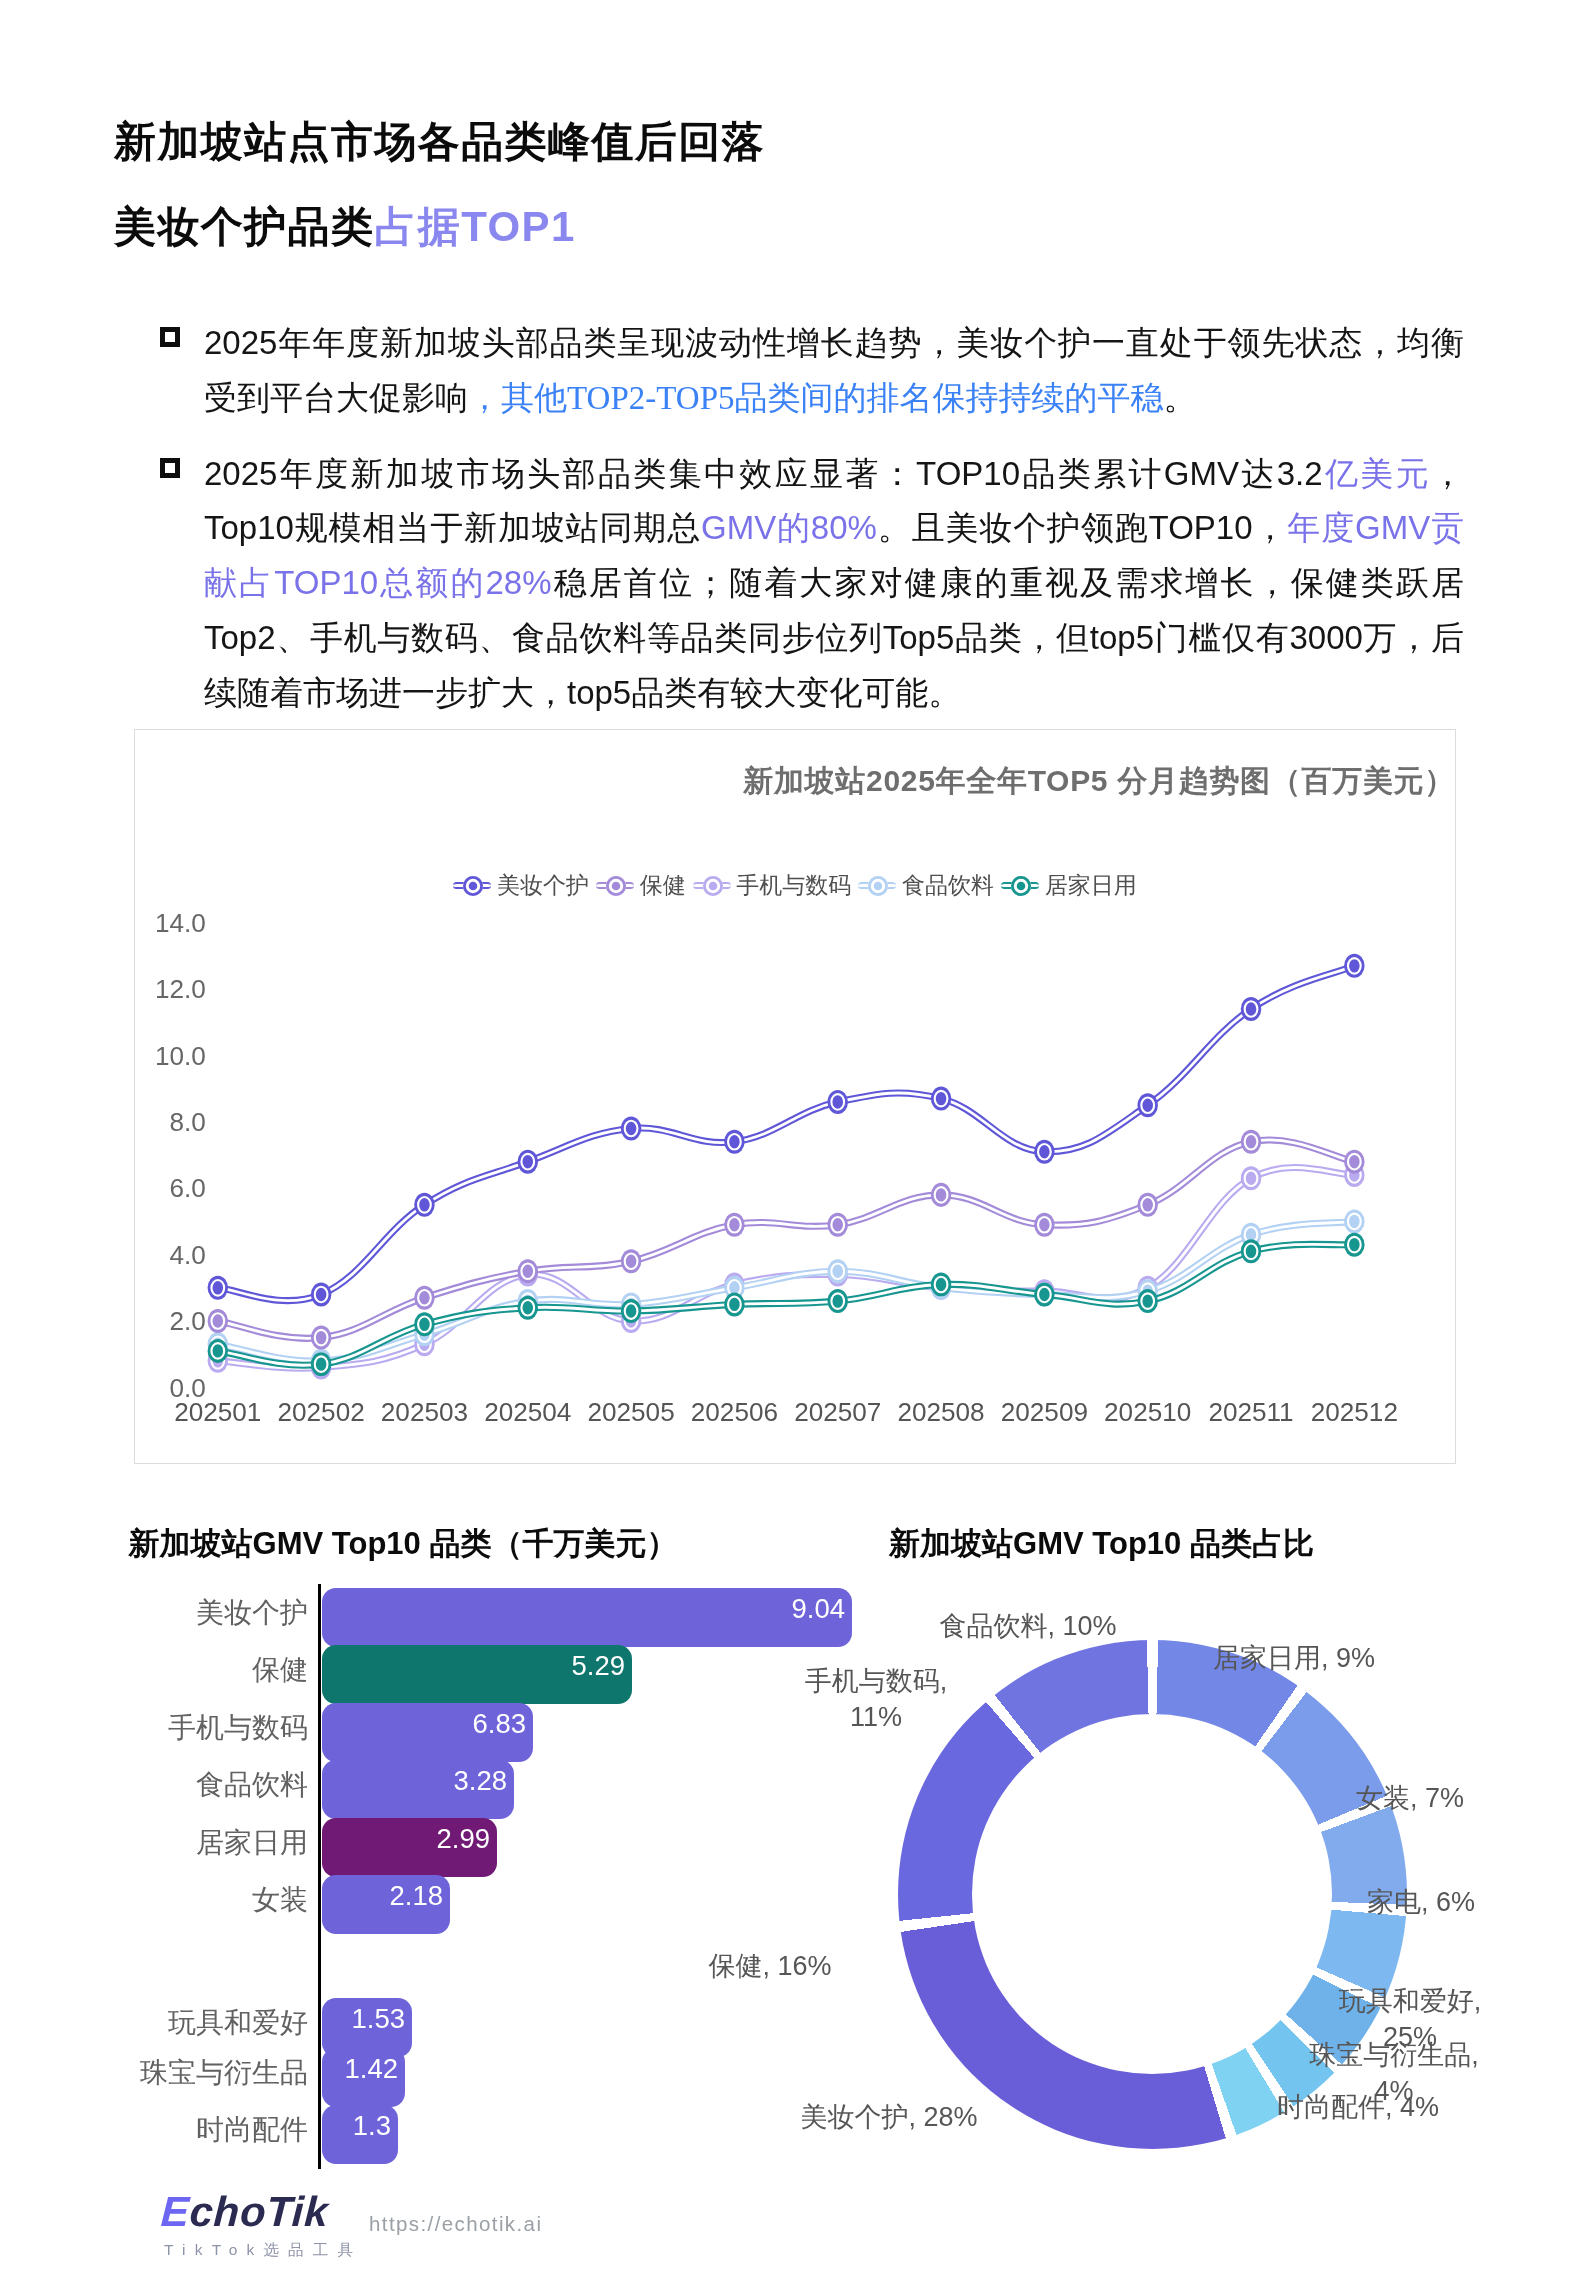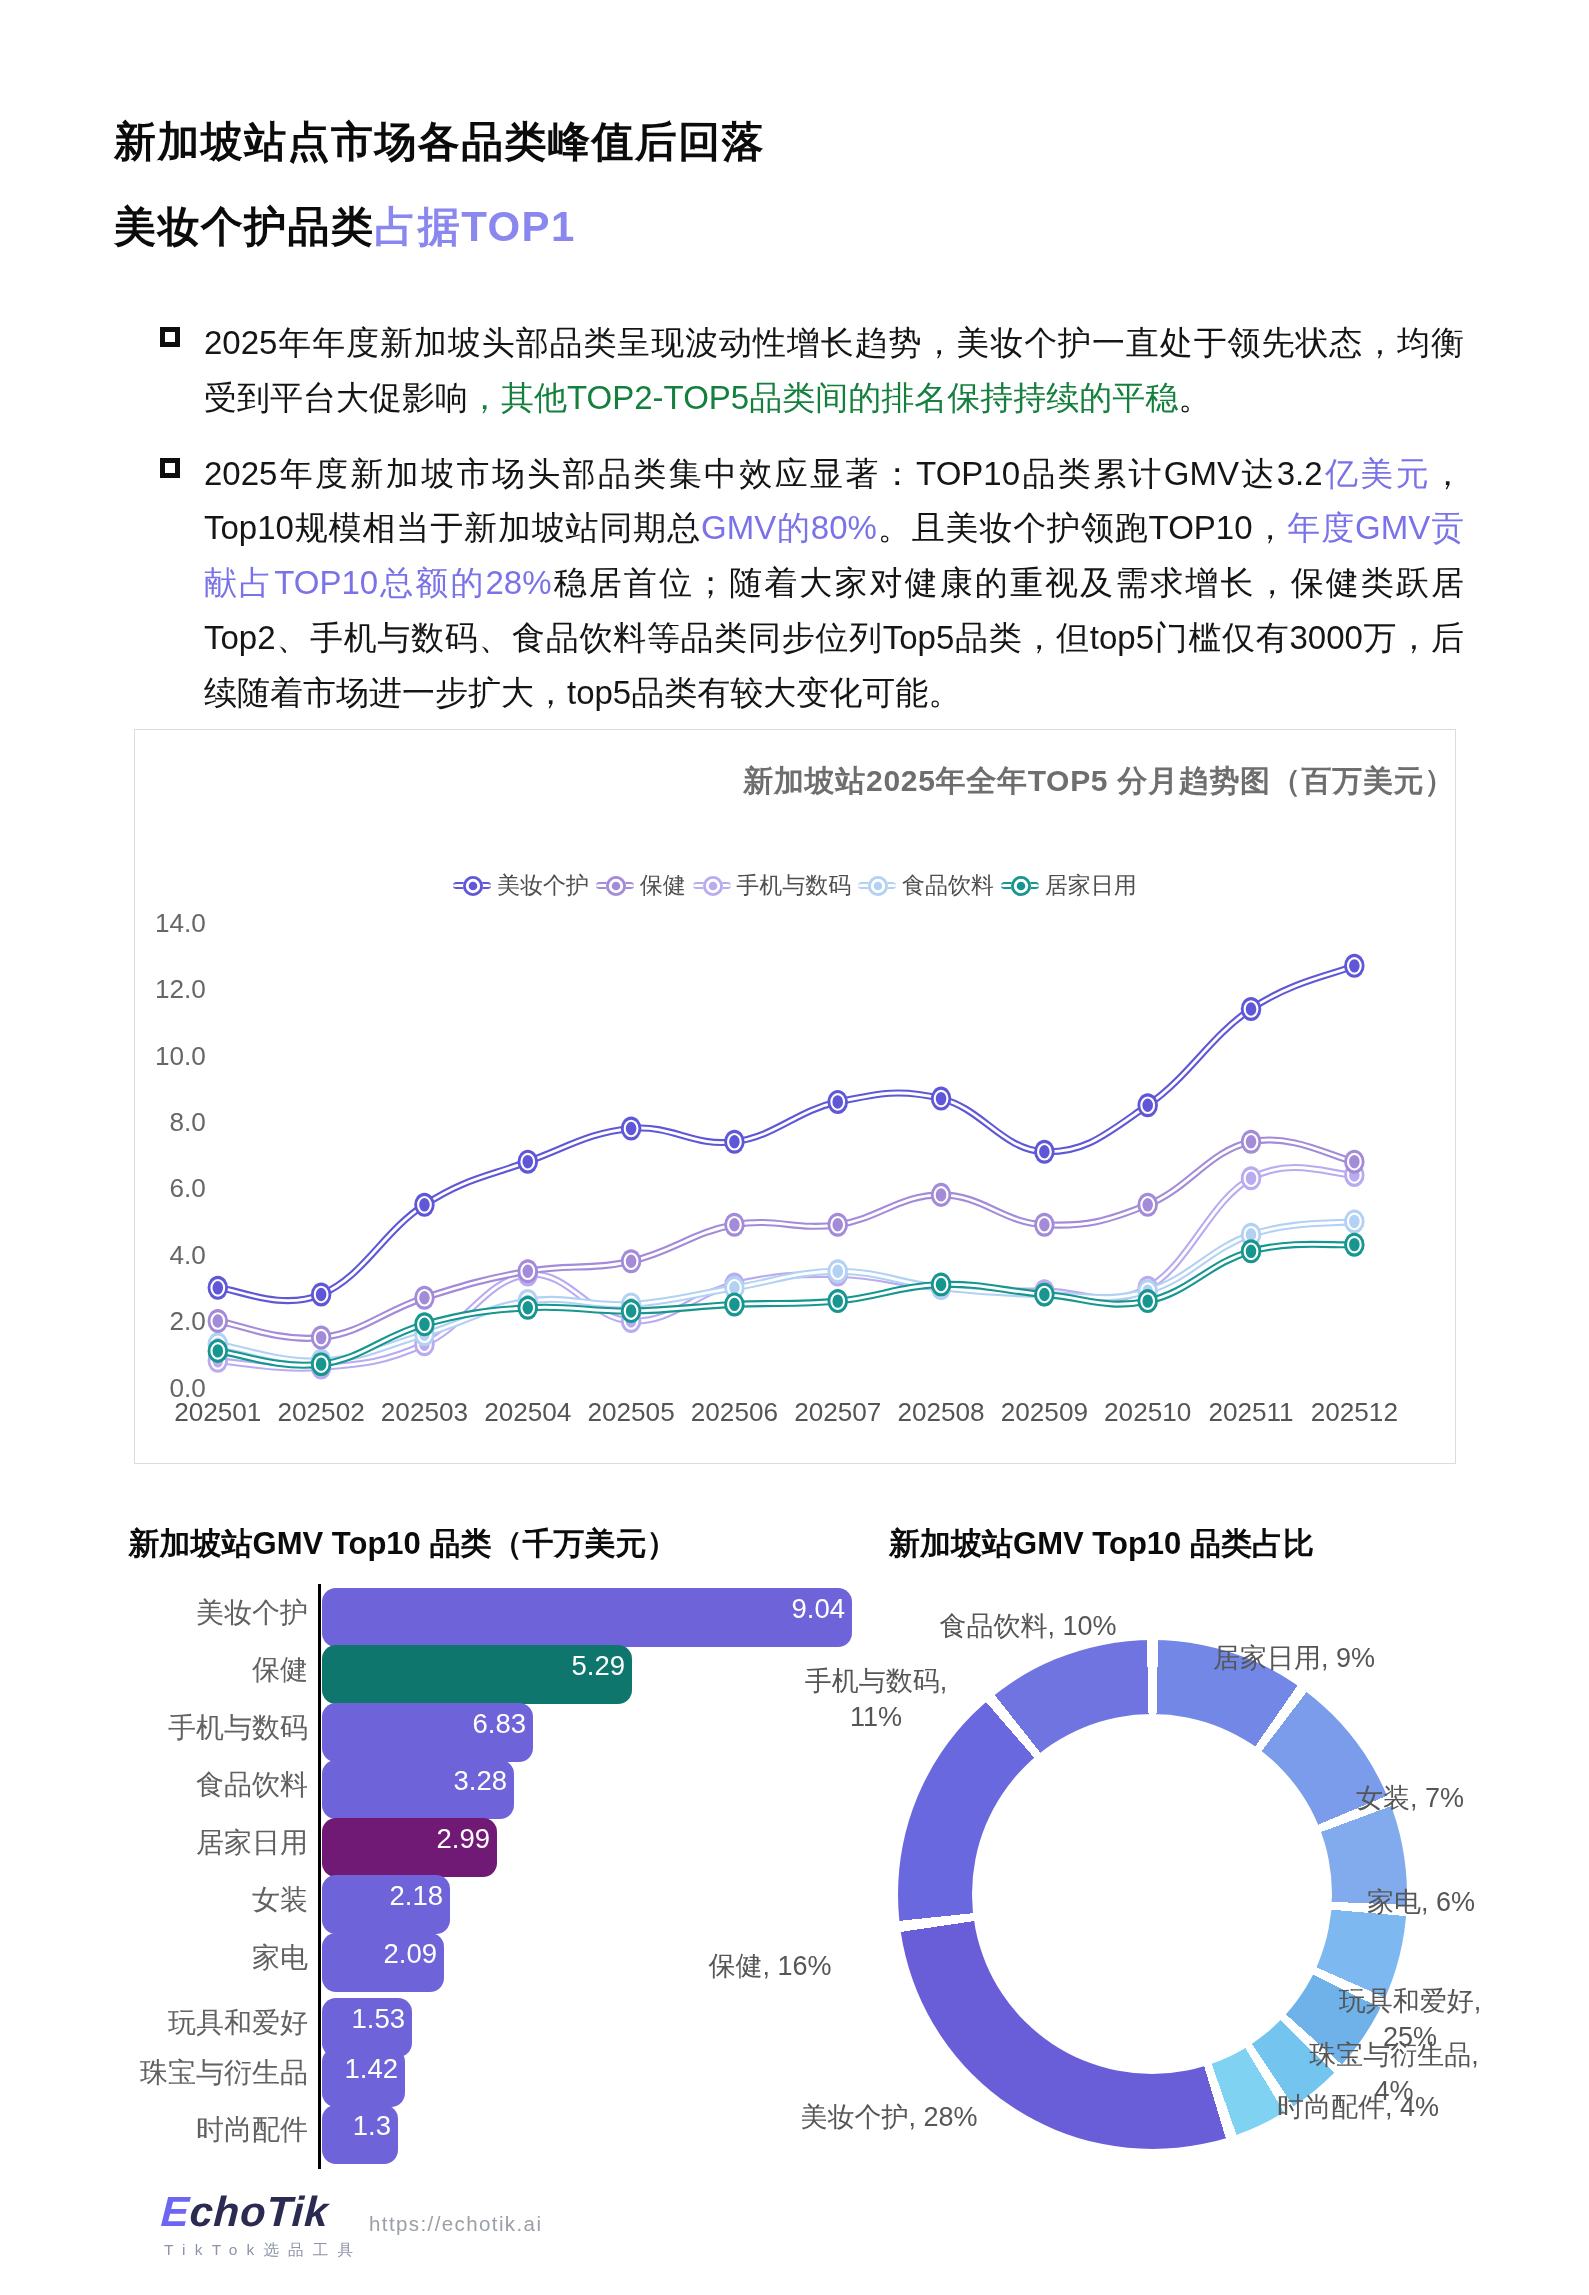--- a/index.html
+++ b/index.html
@@ -56,21 +56,21 @@
 </style>
 </head>
 <body>
 
 <div class="page">
 
   <div class="title-line l1">新加坡站点市场各品类峰值后回落</div>
   <div class="title-line l2"><span>美妆个护品类</span><span class="title-accent" id="title-accent" style="color: rgb(138, 135, 238);">占据TOP1</span></div>
 
   <div class="bullets" id="bullets">
-      <p class="bullet"><span class="sq"></span><span>2025年年度新加坡头部品类呈现波动性增长趋势，美妆个护一直处于领先状态，均衡受到平台大促影响</span><span style="color: #15803d;">，其他TOP2-TOP5品类间的排名保持持续的平稳</span><span>。</span></p>
+      <p class="bullet"><span class="sq"></span><span>2025年年度新加坡头部品类呈现波动性增长趋势，美妆个护一直处于领先状态，均衡受到平台大促影响</span><span style="color: #3b82f6; font-family: Liberation Serif, serif;">，其他TOP2-TOP5品类间的排名保持持续的平稳</span><span>。</span></p>
       <p class="bullet"><span class="sq"></span><span>2025年度新加坡市场头部品类集中效应显著：TOP10品类累计GMV达3.2</span><span style="color: rgb(122, 114, 232);">亿美元</span><span>，Top10规模相当于新加坡站同期总</span><span style="color: rgb(122, 114, 232);">GMV的80%</span><span>。且美妆个护领跑TOP10，</span><span style="color: rgb(122, 114, 232);">年度GMV贡献占TOP10总额的28%</span><span>稳居首位；随着大家对健康的重视及需求增长，保健类跃居Top2、手机与数码、食品饮料等品类同步位列Top5品类，但top5门槛仅有3000万，后续随着市场进一步扩大，top5品类有较大变化可能。</span></p>
     </div>
 
   <div class="chart-card">
     <div class="c-title">新加坡站2025年全年TOP5 分月趋势图（百万美元）</div>
     <div class="legend" id="legend">
         <div class="legend-item">
           <span class="lm">
             <span class="lm-line" style="border-top: 2.1px solid rgb(95, 87, 215); border-bottom: 2.1px solid rgb(95, 87, 215);"></span>
             <span class="lm-dot" style="background: rgb(95, 87, 215); box-shadow: rgb(95, 87, 215) 0px 0px 0px 2.8px inset, rgb(255, 255, 255) 0px 0px 0px 5.7px inset;"></span>
@@ -304,26 +304,20 @@
         <div class="b-bar" style="width: 175px; background: #701a75;">
           <span class="b-val">2.99</span>
         </div>
       </div>
       <div class="bar-row" style="top: 287px;">
         <span class="b-label">女装</span>
         <div class="b-bar" style="width: 128px; background: rgb(110, 99, 217);">
           <span class="b-val">2.18</span>
         </div>
       </div>
-      <div class="bar-row" style="top: 345px;">
-        <span class="b-label">家电</span>
-        <div class="b-bar" style="width: 122px; background: rgb(110, 99, 217);">
-          <span class="b-val">2.09</span>
-        </div>
-      </div>
       <div class="bar-row" style="top: 402px; margin-top: 8px;">
         <span class="b-label">玩具和爱好</span>
         <div class="b-bar" style="width: 90px; background: rgb(110, 99, 217);">
           <span class="b-val">1.53</span>
         </div>
       </div>
       <div class="bar-row" style="top: 460px;">
         <span class="b-label">珠宝与衍生品</span>
         <div class="b-bar" style="width: 83px; background: rgb(110, 99, 217);">
           <span class="b-val">1.42</span>

